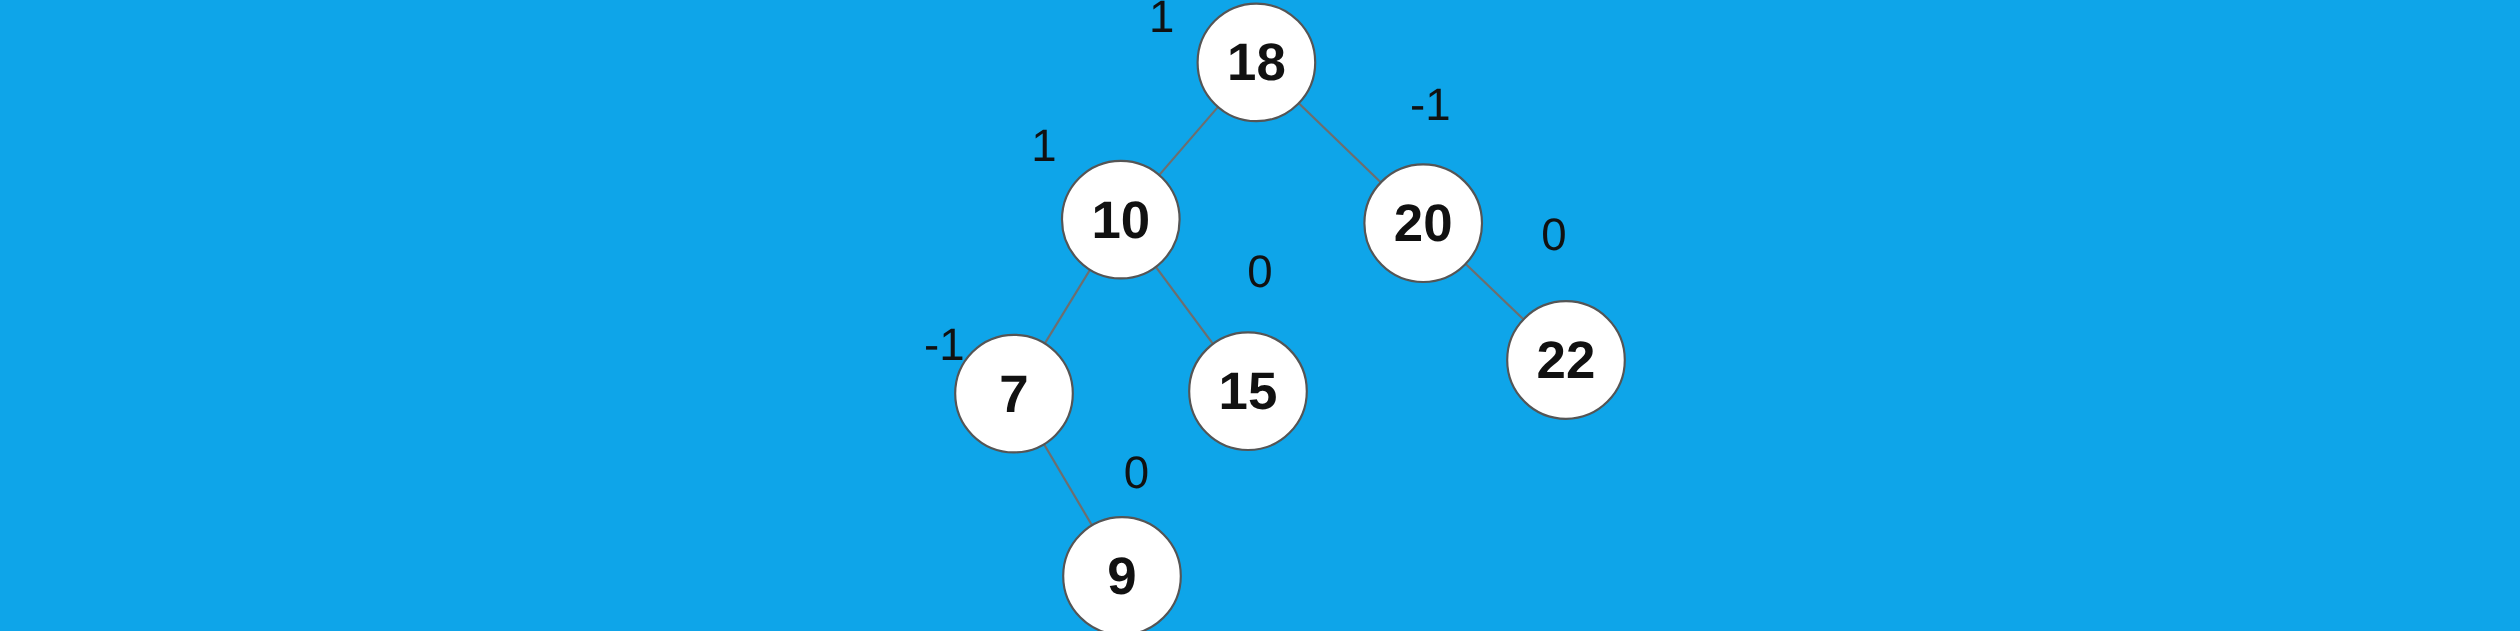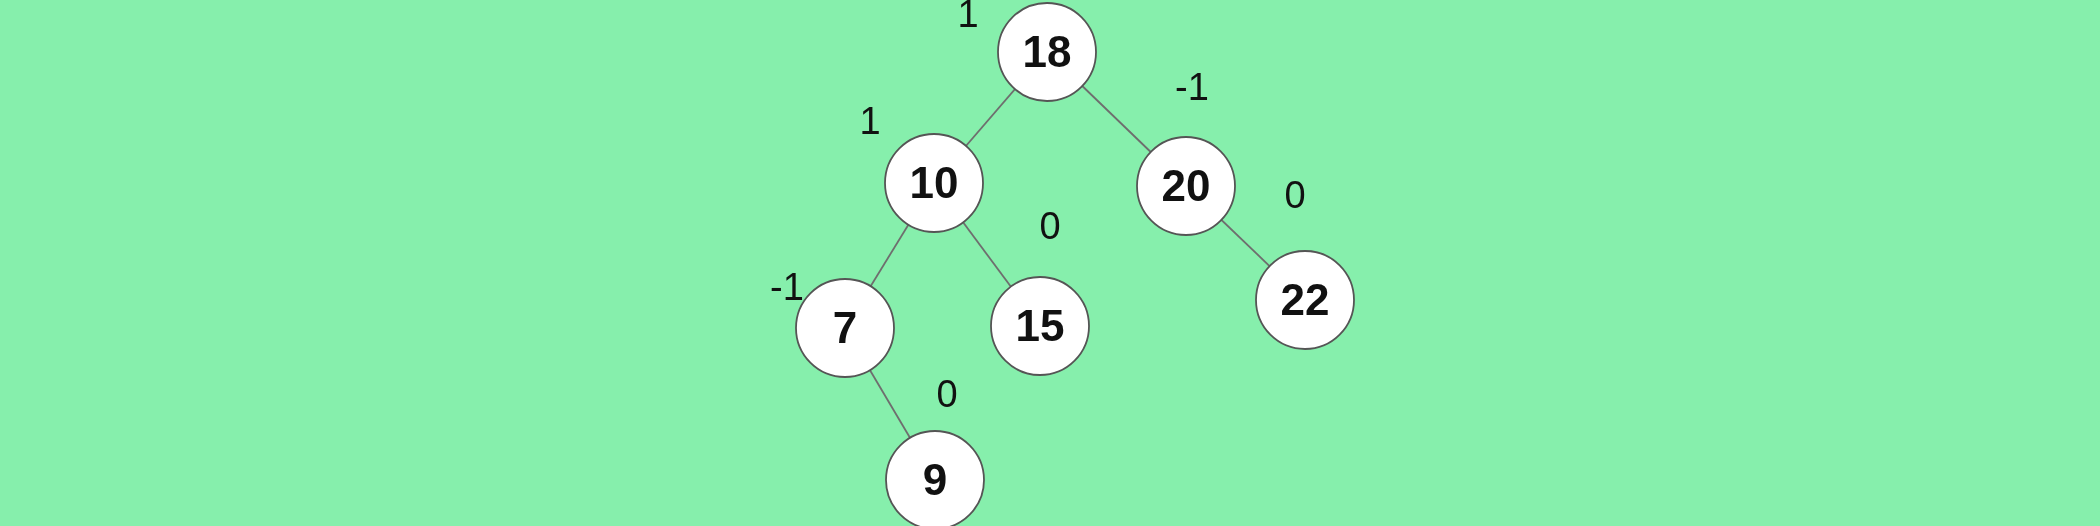--- a/index.html
+++ b/index.html
@@ -8,21 +8,21 @@
     background: #ffffff;
     width: 2100px;
     height: 526px;
     overflow: hidden;
     font-family: "Liberation Sans", sans-serif;
   }
   .stage {
     position: relative;
     width: 2100px;
     height: 526px;
-    background: #86efac;
+    background: #0ea5e9;
   }
   svg.tree {
     position: absolute;
     left: 0;
     top: 0;
     display: block;
   }
   .edge {
     stroke: #6e6e6e;
     stroke-width: 1.8;

